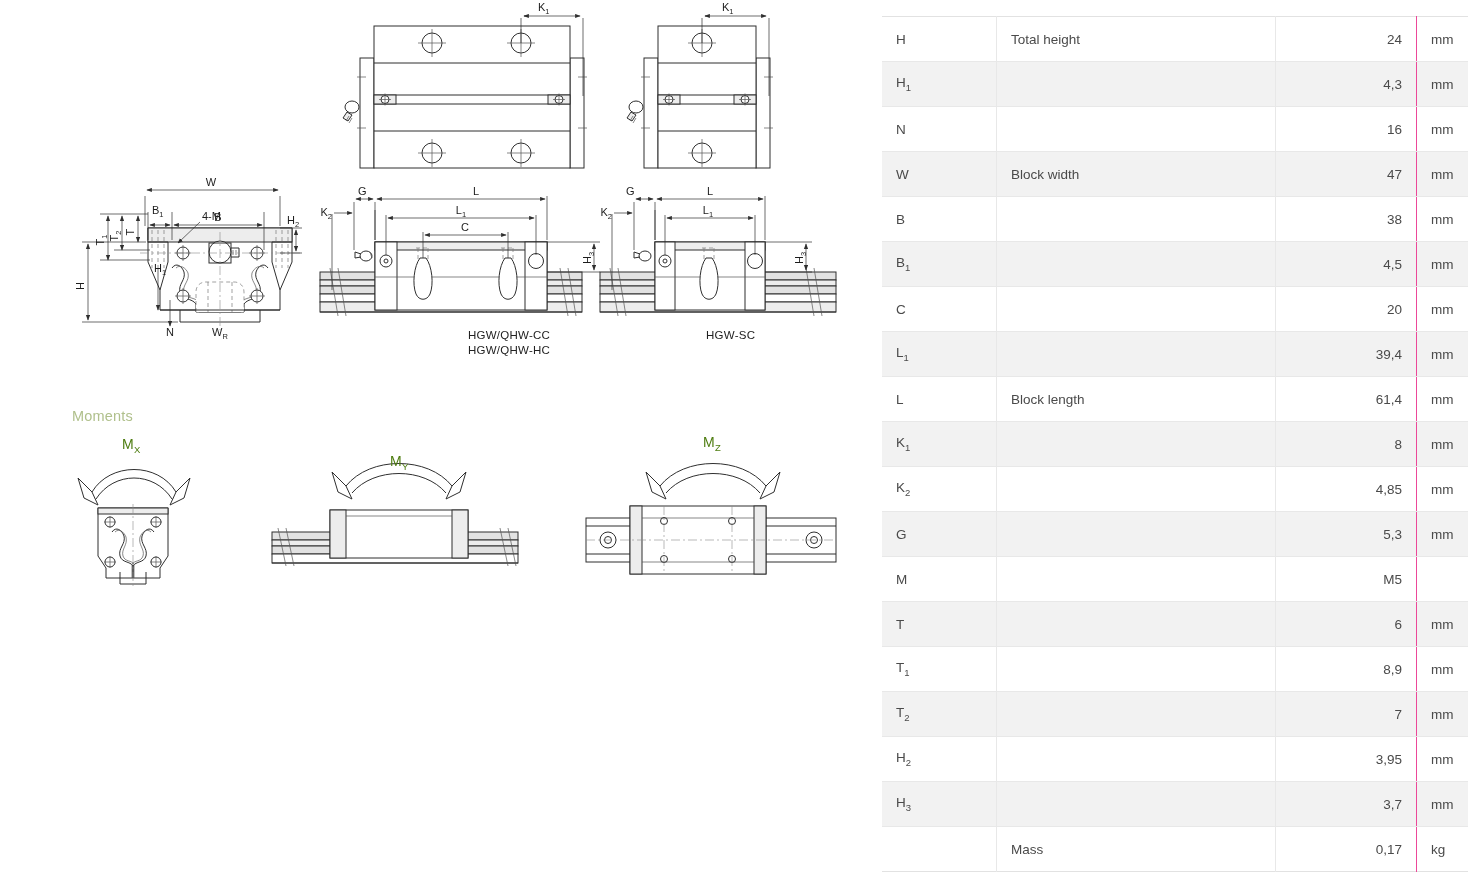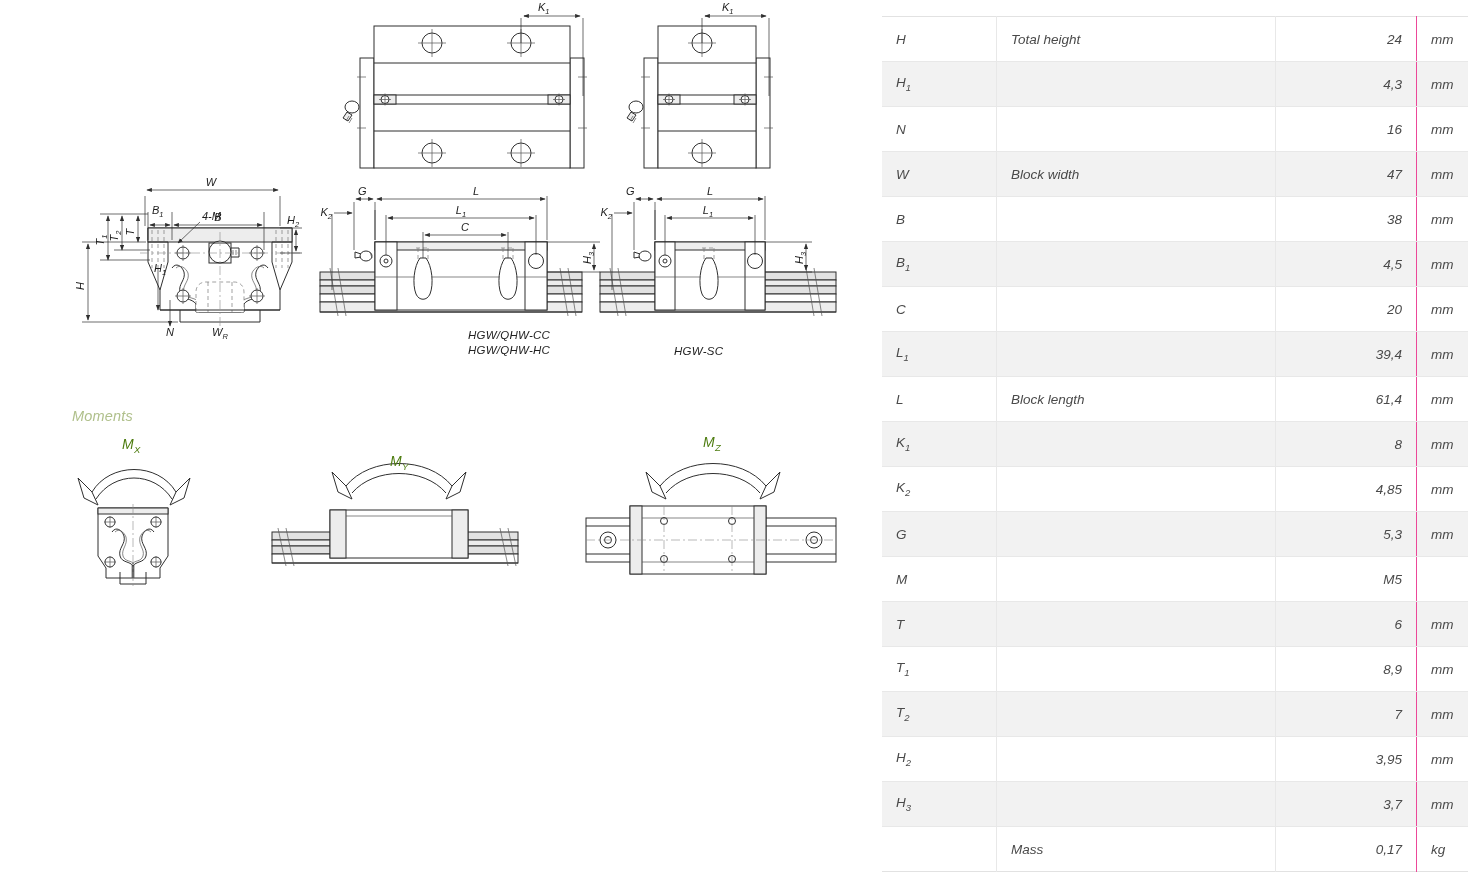--- a/index.html
+++ b/index.html
@@ -1,21 +1,21 @@
 <!DOCTYPE html>
 <html><head>
 <meta charset="utf-8">
 <style>
   html,body{margin:0;padding:0;}
   body{
     width:1468px;height:875px;background:#ffffff;
     font-family:"Liberation Sans", sans-serif;
     color:#3c3c3c;overflow:hidden;position:relative;
   }
-  .page{position:relative;width:1468px;height:875px;font-style:italic;}
+  .page{position:relative;width:1468px;height:875px;}
 
   
   .drawings{position:absolute;left:0;top:0;width:870px;height:875px;}
   .dwg-svg{position:absolute;left:0;top:0;}
 
   .moments-title{
     position:absolute;left:72px;top:408px;
     font-size:14.5px;letter-spacing:.2px;
     color:#b0c08c;
   }
@@ -485,21 +485,21 @@
         <line x1="586" y1="540" x2="836" y2="540" class="cen"></line>
         <line x1="664" y1="506" x2="664" y2="574" class="cen"></line>
         <line x1="732" y1="506" x2="732" y2="574" class="cen"></line>
       </g>
     </svg>
 
     <div class="cap" style="left:437px;top:328px;margin-left:31px;">
       <span>HGW/QHW-CC</span><br>
       <span>HGW/QHW-HC</span>
     </div>
-    <div class="cap" style="left:674px;top:328px;margin-top:16px;">
+    <div class="cap" style="left:706px;top:328px;">
       <span>HGW-SC</span>
     </div>
 
     <div class="moments-title">Moments</div>
 
     <div class="mom-label" style="left:122px;top:436px;">
       <span>M</span><sub>X</sub>
     </div>
     <div class="mom-label" style="left:390px;top:453px;">
       <span>M</span><sub>Y</sub>

